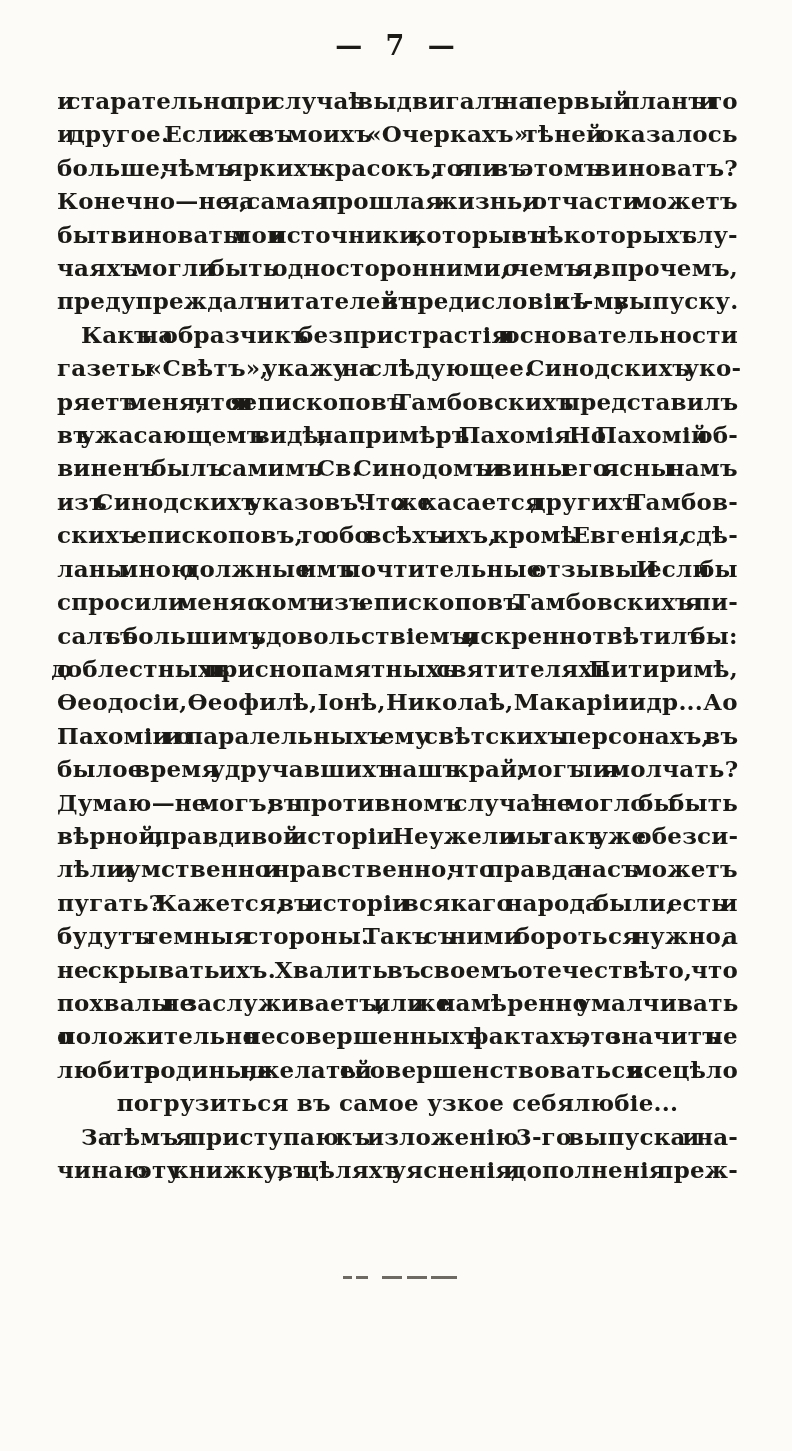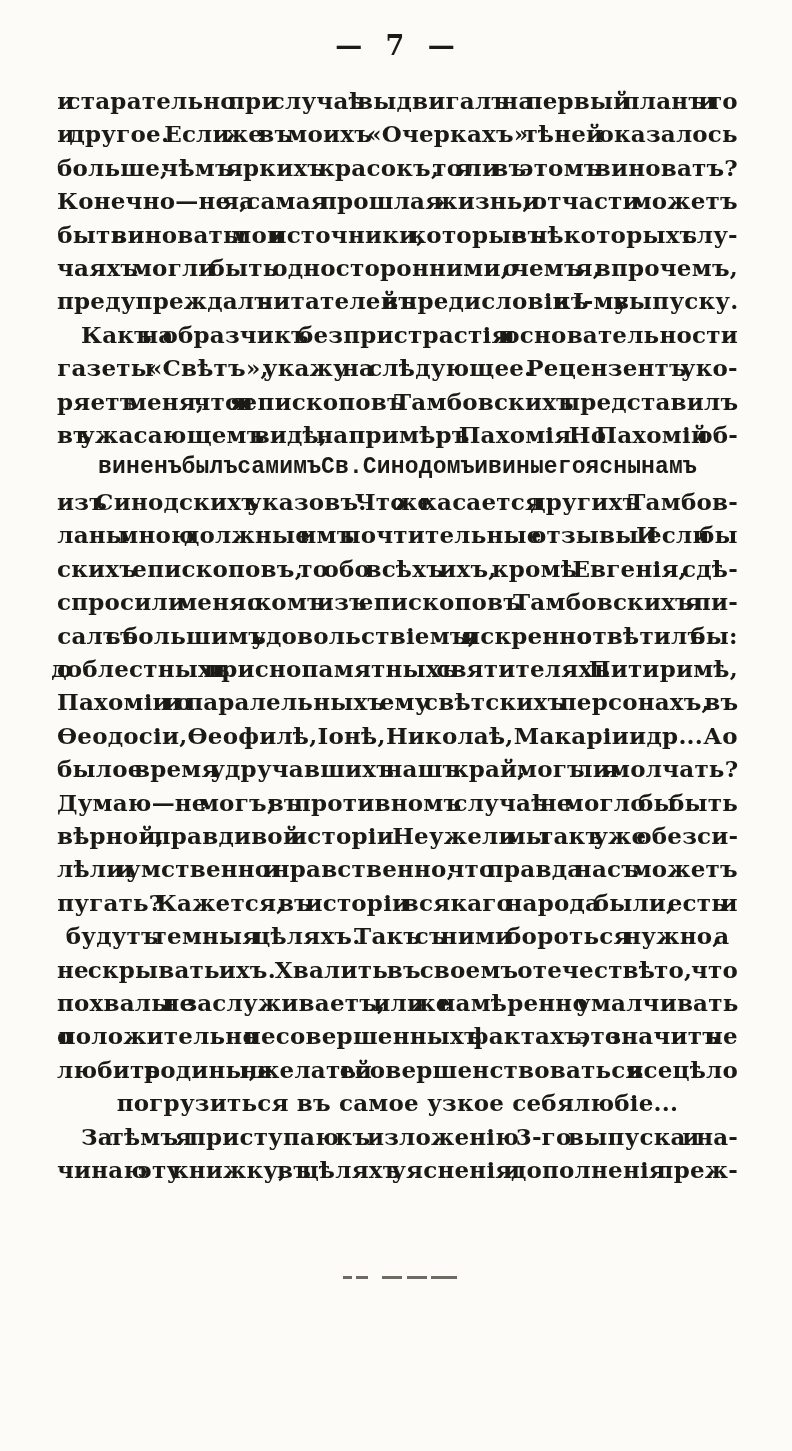--- a/index.html
+++ b/index.html
@@ -72,38 +72,38 @@
         <div class="line" style="word-spacing: -16px;">и старательно при случаѣ выдвигалъ на первый планъ и то</div>
         <div class="line" style="word-spacing: -13.125px;">и другое. Если же въ моихъ «Очеркахъ» тѣней оказалось</div>
         <div class="line" style="word-spacing: -15.1111px;">больше, чѣмъ яркихъ красокъ, то я ли въ этомъ виноватъ?</div>
         <div class="line" style="word-spacing: -16.375px;">Конечно—не я, а самая прошлая жизнь, и отчасти можетъ</div>
         <div class="line" style="word-spacing: -23.1429px;">быть виноваты мои источники, которые въ нѣкоторыхъ слу-</div>
         <div class="line" style="word-spacing: -14.4286px;">чаяхъ могли быть односторонними, о чемъ я, впрочемъ,</div>
         <div class="line" style="word-spacing: -24px;">предупреждалъ читателей въ предисловіи къ I-му выпуску.</div>
       </div>
     <div class="paragraph indented">
         <div class="line" style="word-spacing: -19px;">Какъ на образчикъ безпристрастія и основательности</div>
-        <div class="line" style="word-spacing: -14.1667px;">газеты «Свѣтъ», укажу на слѣдующее. Рецензентъ уко-</div>
+        <div class="line" style="word-spacing: -14.1667px;">газеты «Свѣтъ», укажу на слѣдующее. Синодскихъ уко-</div>
         <div class="line" style="word-spacing: -19px;">ряетъ меня, что я и епископовъ Тамбовскихъ представилъ</div>
         <div class="line" style="word-spacing: -19.1429px;">въ ужасающемъ видѣ, напримѣръ Пахомія. Но Пахомій об-</div>
-        <div class="line" style="word-spacing: -14.3333px; font-family: Liberation Mono, monospace;">виненъ былъ самимъ Св. Синодомъ и вины его ясны намъ</div>
+        <div class="line" style="word-spacing: -14.3333px;">виненъ былъ самимъ Св. Синодомъ и вины его ясны намъ</div>
         <div class="line" style="word-spacing: -20.1429px;">изъ Синодскихъ указовъ. Что же касается другихъ Тамбов-</div>
+        <div class="line" style="word-spacing: -12.875px;">скихъ епископовъ, то обо всѣхъ ихъ, кромѣ Евгенія, сдѣ-</div>
         <div class="line" style="word-spacing: -19px;">ланы мною должные имъ почтительные отзывы. И если бы</div>
-        <div class="line" style="word-spacing: -12.875px;">скихъ епископовъ, то обо всѣхъ ихъ, кромѣ Евгенія, сдѣ-</div>
         <div class="line" style="word-spacing: -16.25px;">спросили меня: о комъ изъ епископовъ Тамбовскихъ я пи-</div>
         <div class="line" style="word-spacing: -23.2857px;">салъ съ большимъ удовольствіемъ, я искренно отвѣтилъ бы:</div>
         <div class="line" style="word-spacing: -29.6px;">о доблестныхъ и приснопамятныхъ святителяхъ Питиримѣ,</div>
+        <div class="line" style="word-spacing: -8px;">Ѳеодосіи, Ѳеофилѣ, Іонѣ, Николаѣ, Макаріи и др... А о</div>
         <div class="line" style="word-spacing: -13.7143px;">Пахоміи и о паралельныхъ ему свѣтскихъ персонахъ, въ</div>
-        <div class="line" style="word-spacing: -8px;">Ѳеодосіи, Ѳеофилѣ, Іонѣ, Николаѣ, Макаріи и др... А о</div>
         <div class="line" style="word-spacing: -16.75px;">былое время удручавшихъ нашъ край, могъ ли я молчать?</div>
         <div class="line" style="word-spacing: -16px;">Думаю—не могъ; въ противномъ случаѣ не могло бы быть</div>
         <div class="line" style="word-spacing: -18.2857px;">вѣрной, правдивой исторіи. Неужели мы такъ уже обезси-</div>
         <div class="line" style="word-spacing: -15.625px;">лѣли и умственно и нравственно, что правда насъ можетъ</div>
         <div class="line" style="word-spacing: -14.75px;">пугать? Кажется, въ исторіи всякаго народа были, есть и</div>
-        <div class="line" style="word-spacing: -14.5px;">будутъ темныя цѣляхъ. Такъ съ ними бороться нужно, а</div>
+        <div class="line" style="word-spacing: -14.5px;">будутъ темныя стороны. Такъ съ ними бороться нужно, а</div>
         <div class="line" style="word-spacing: -9.375px;">не скрывать ихъ. Хвалить въ своемъ отечествѣ то, что</div>
         <div class="line" style="word-spacing: -20.1667px;">похвалы не заслуживаетъ, или же намѣренно умалчивать</div>
         <div class="line" style="word-spacing: -22.1667px;">о положительно несовершенныхъ фактахъ, это значитъ не</div>
         <div class="line" style="word-spacing: -24.5714px;">любить родины, не желать ей совершенствоваться и всецѣло</div>
         <div class="line no-stretch">погрузиться въ самое узкое себялюбіе...</div>
       </div>
     <div class="paragraph indented">
         <div class="line" style="word-spacing: -11.5556px;">За тѣмъ я приступаю къ изложенію 3-го выпуска и на-</div>
         <div class="line" style="word-spacing: -17.625px;">чинаю эту книжку, въ цѣляхъ уясненія и дополненія преж-</div>
       </div>

